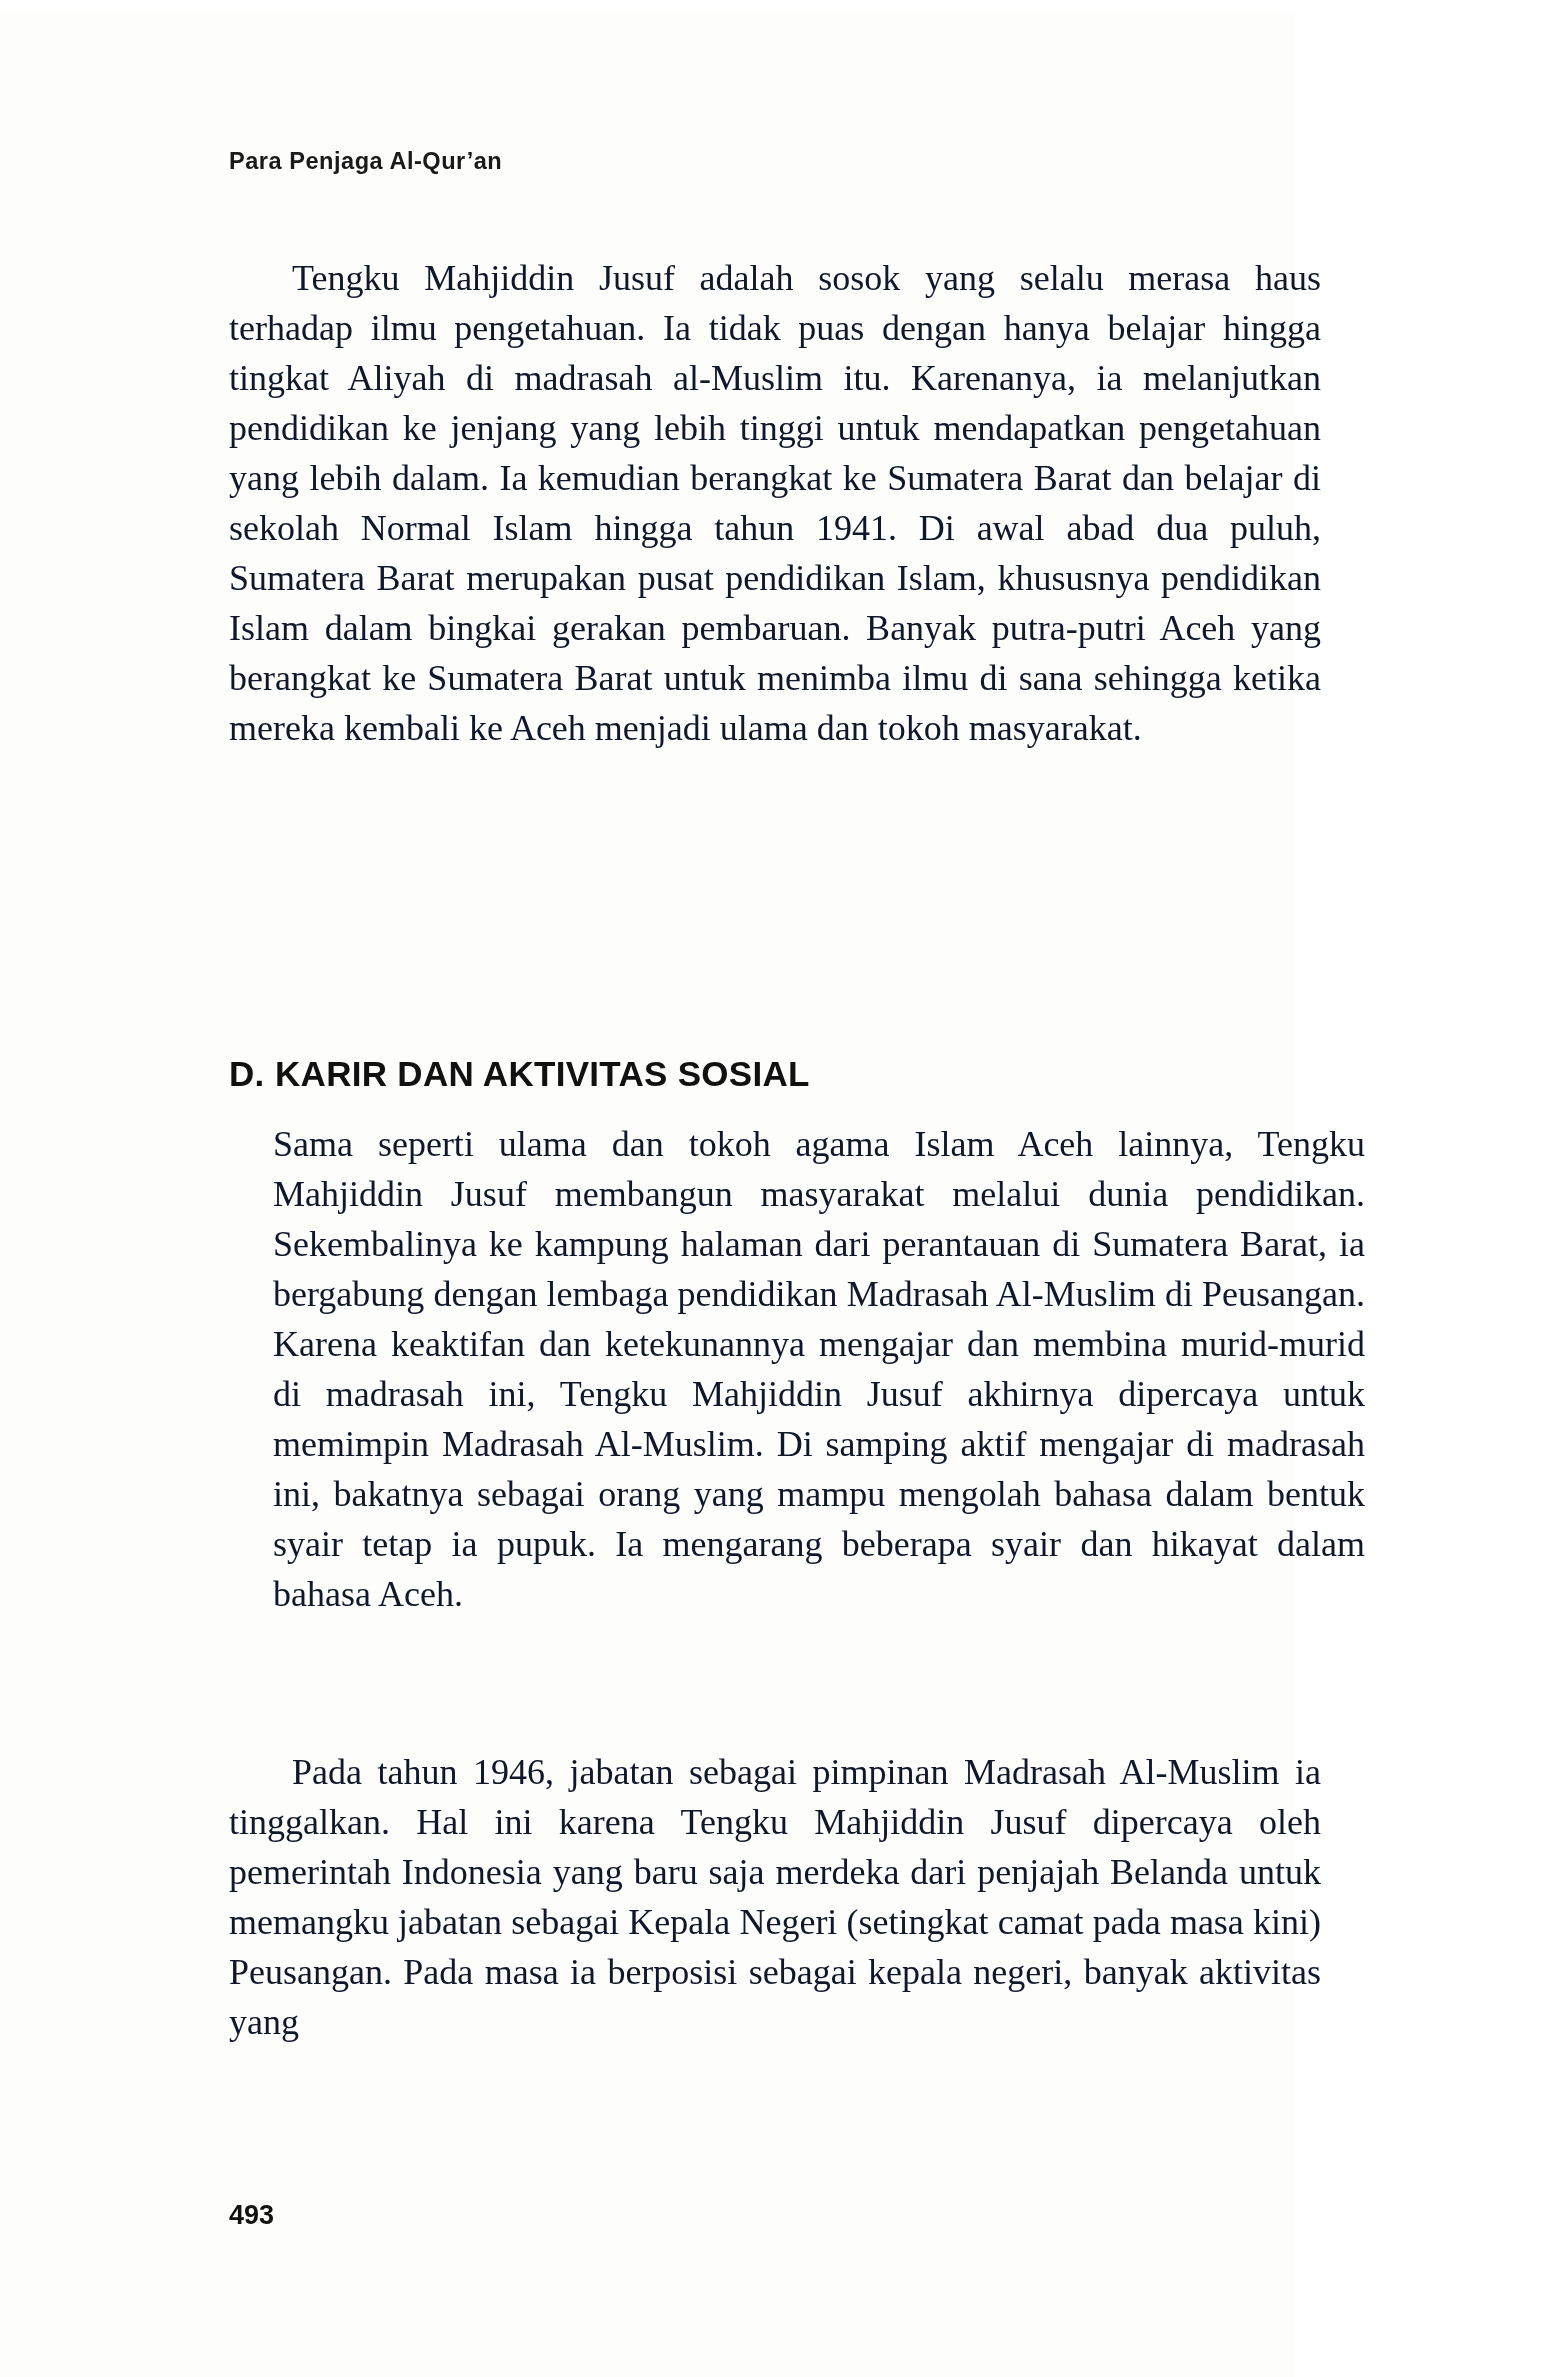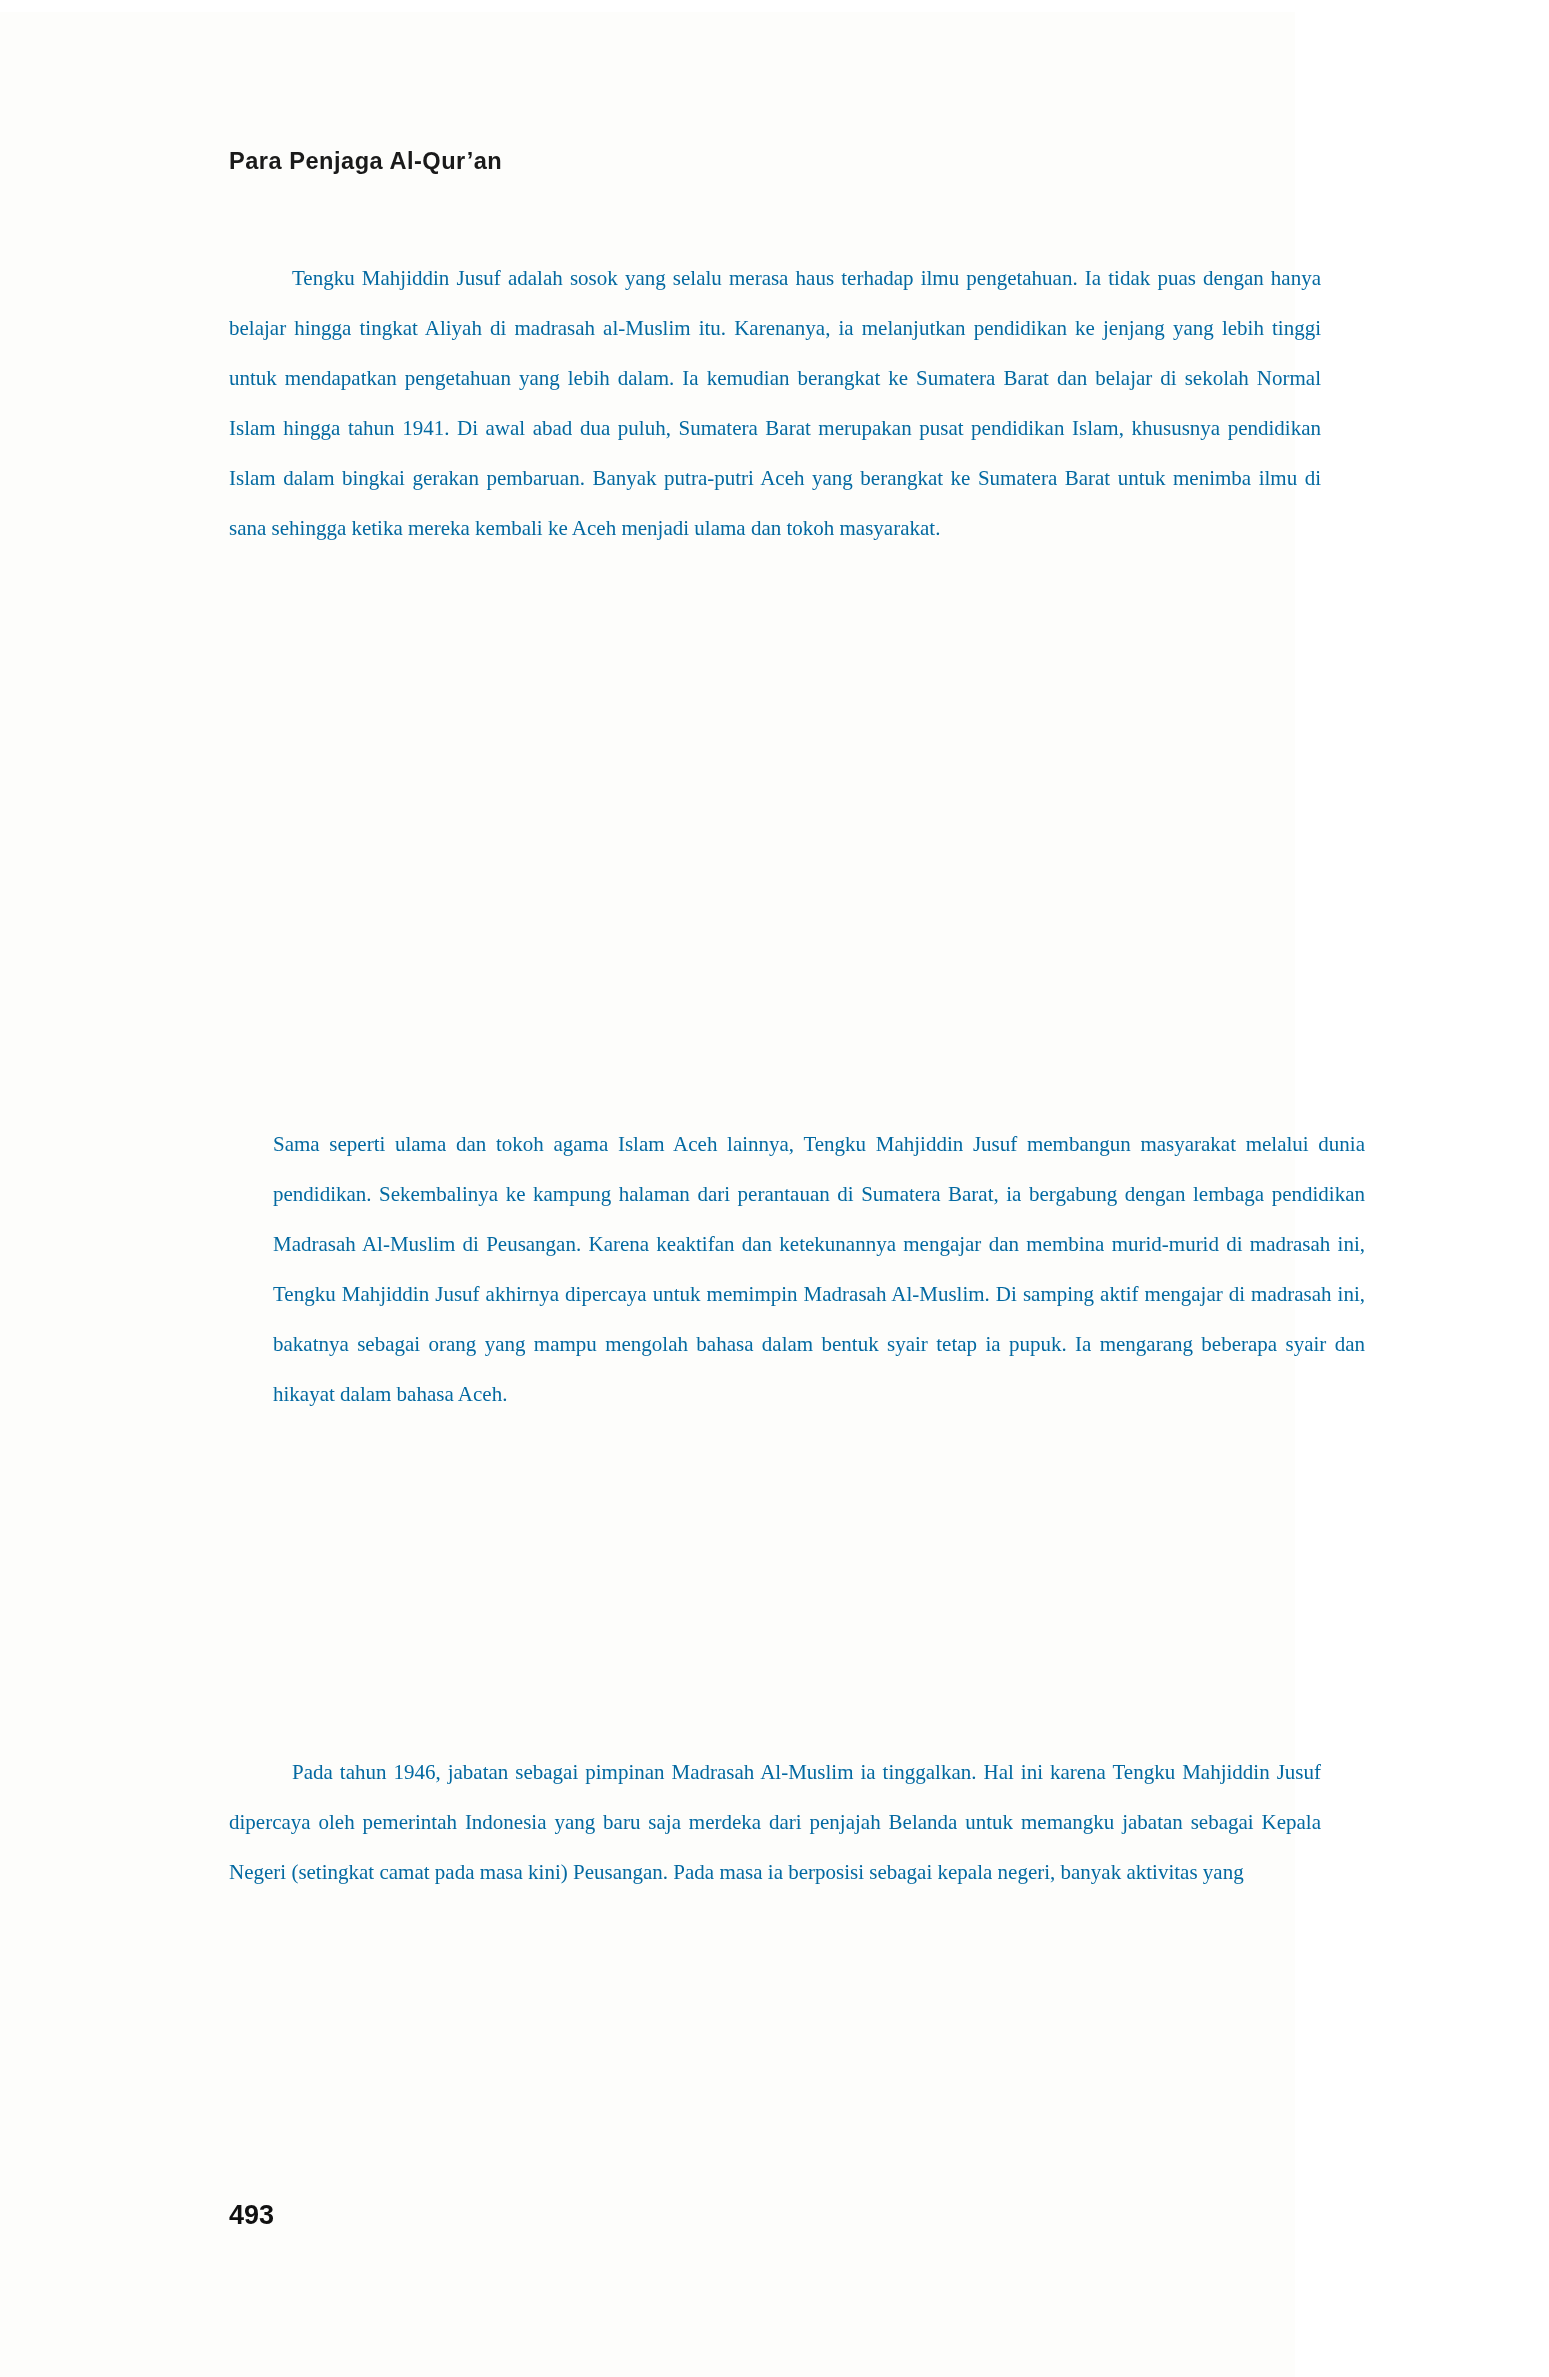--- a/index.html
+++ b/index.html
@@ -32,24 +32,24 @@
     font-size: 23.6px;
     letter-spacing: 0.5px;
     color: #1a1a1a;
     white-space: nowrap;
   }
   .body-block {
     position: absolute;
     left: 229px;
     width: 1092px;
     font-family: "Liberation Serif", serif;
-    font-size: 21px;
+    font-size: 36px;
     line-height: 50px;
     text-align: justify;
-    color: #0369a1;
+    color: #0f172a;
   }
   .indent {
     text-indent: 63px;
   }
   #para-1 { top: 241px; }
   .section-heading {
     position: absolute;
     left: 229px;
     top: 1042px;
     width: 1092px;
@@ -77,20 +77,23 @@
 </style>
 </head>
 <body>
 
 <div class="page">
 
   <div class="running-head">Para Penjaga Al-Qur’an</div>
 
   <div class="body-block indent" id="para-1">Tengku Mahjiddin Jusuf adalah sosok yang selalu merasa haus terhadap ilmu pengetahuan. Ia tidak puas dengan hanya belajar hingga tingkat Aliyah di madrasah al-Muslim itu. Karenanya, ia melanjutkan pendidikan ke jenjang yang lebih tinggi untuk mendapatkan pengetahuan yang lebih dalam. Ia kemudian berangkat ke Sumatera Barat dan belajar di sekolah Normal Islam hingga tahun 1941. Di awal abad dua puluh, Sumatera Barat merupakan pusat pendidikan Islam, khususnya pendidikan Islam dalam bingkai gerakan pembaruan. Banyak putra-putri Aceh yang berangkat ke Sumatera Barat untuk menimba ilmu di sana sehingga ketika mereka kembali ke Aceh menjadi ulama dan tokoh masyarakat.</div>
 
+  <div class="section-heading">
+    <span class="letter">D.</span><span>KARIR DAN AKTIVITAS SOSIAL</span>
+  </div>
 
   <div class="body-block" id="para-2">Sama seperti ulama dan tokoh agama Islam Aceh lainnya, Tengku Mahjiddin Jusuf membangun masyarakat melalui dunia pendidikan. Sekembalinya ke kampung halaman dari perantauan di Sumatera Barat, ia bergabung dengan lembaga pendidikan Madrasah Al-Muslim di Peusangan. Karena keaktifan dan ketekunannya mengajar dan membina murid-murid di madrasah ini, Tengku Mahjiddin Jusuf akhirnya dipercaya untuk memimpin Madrasah Al-Muslim. Di samping aktif mengajar di madrasah ini, bakatnya sebagai orang yang mampu mengolah bahasa dalam bentuk syair tetap ia pupuk. Ia mengarang beberapa syair dan hikayat dalam bahasa Aceh.</div>
 
   <div class="body-block indent" id="para-3">Pada tahun 1946, jabatan sebagai pimpinan Madrasah Al-Muslim ia tinggalkan. Hal ini karena Tengku Mahjiddin Jusuf dipercaya oleh pemerintah Indonesia yang baru saja merdeka dari penjajah Belanda untuk memangku jabatan sebagai Kepala Negeri (setingkat camat pada masa kini) Peusangan. Pada masa ia berposisi sebagai kepala negeri, banyak aktivitas yang</div>
 
   <div class="folio">493</div>
 
 </div>
 
 

